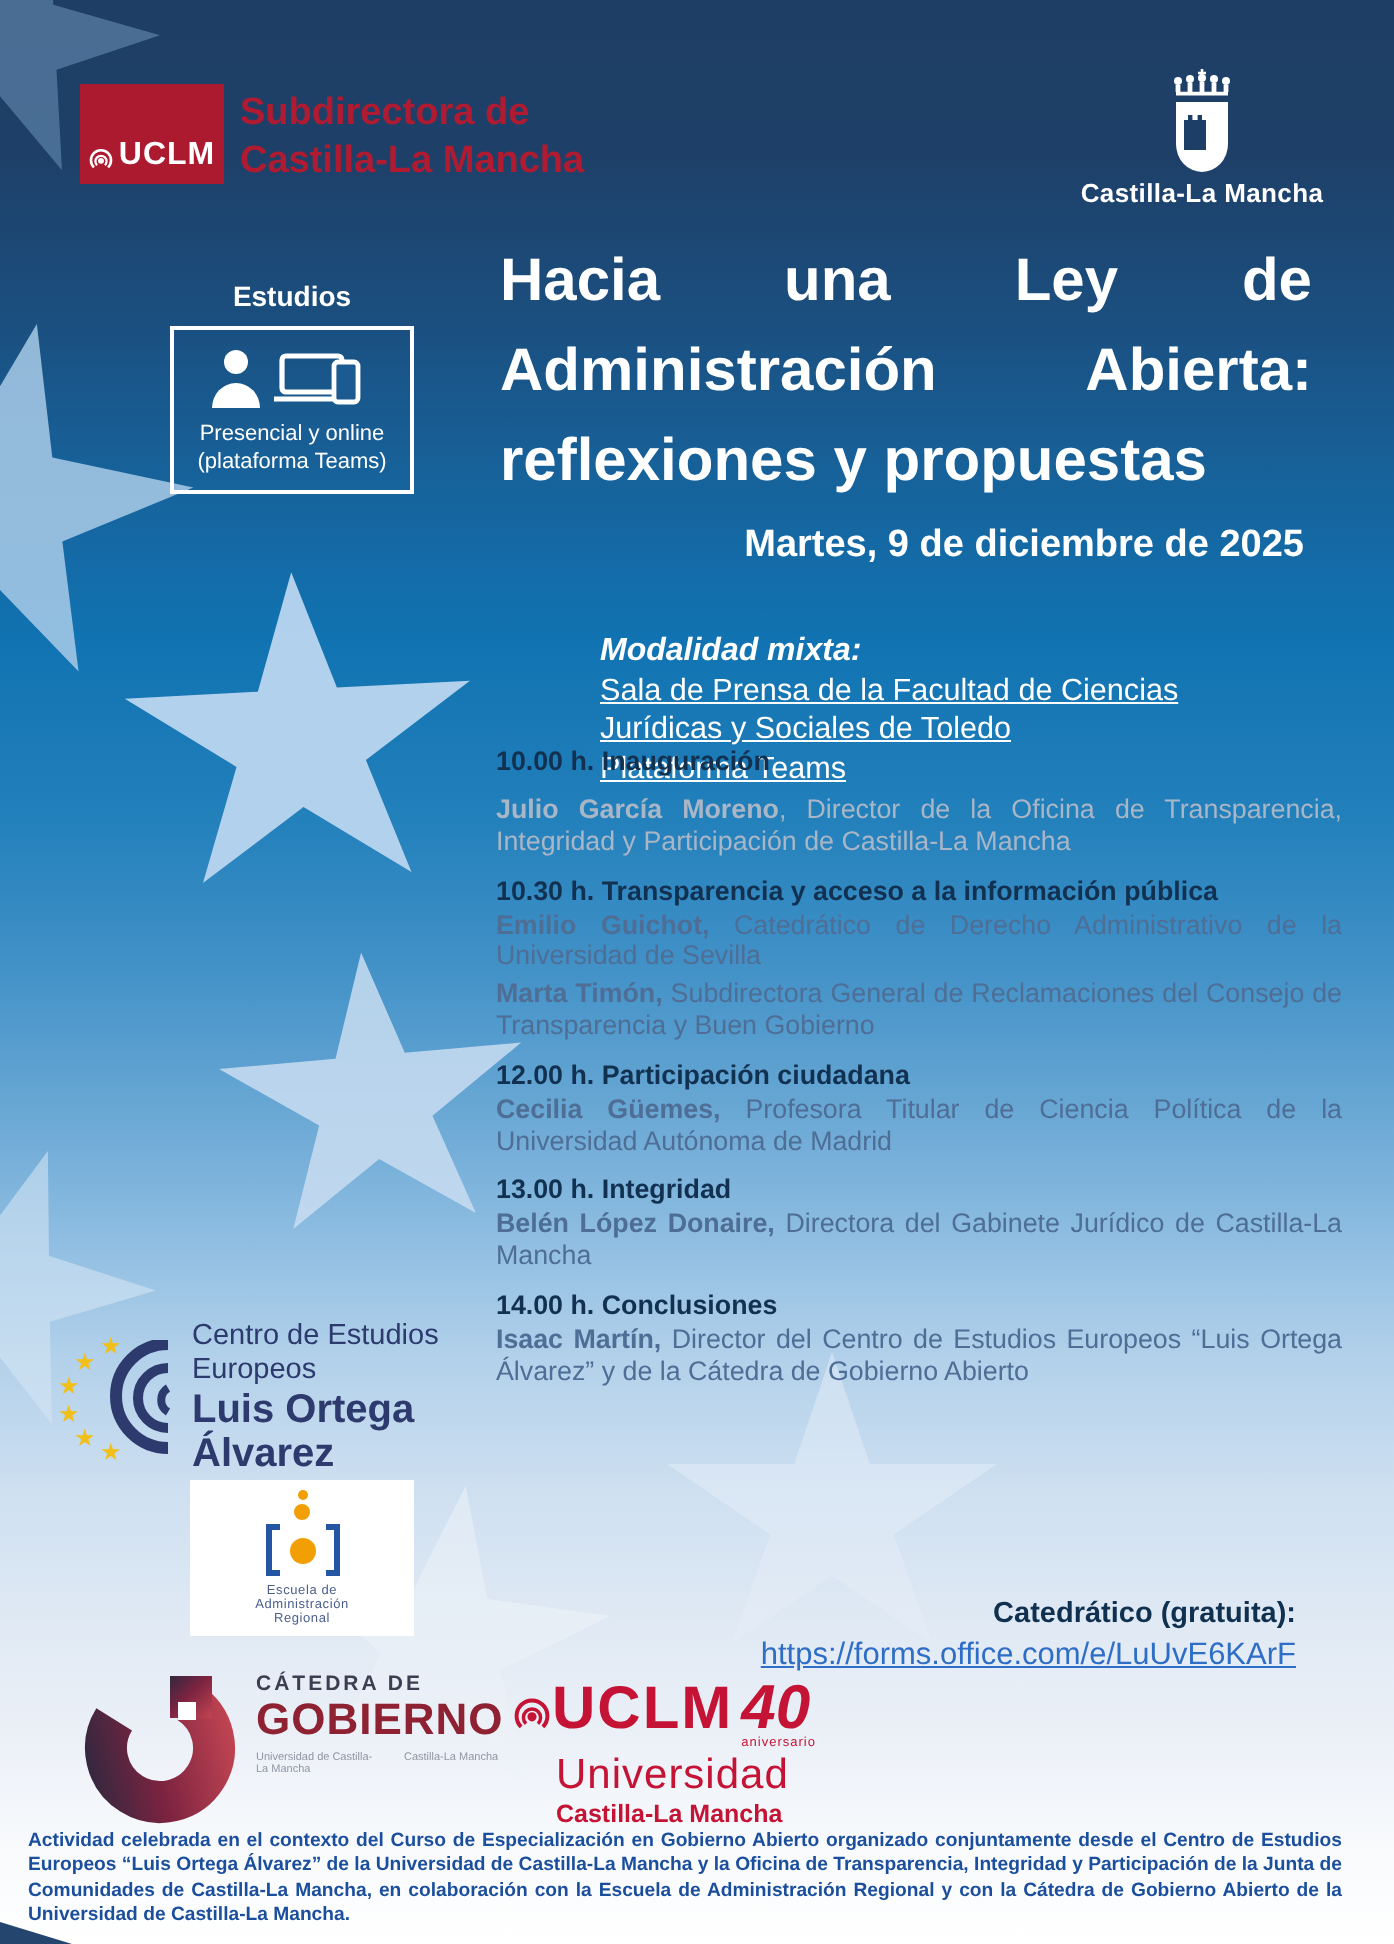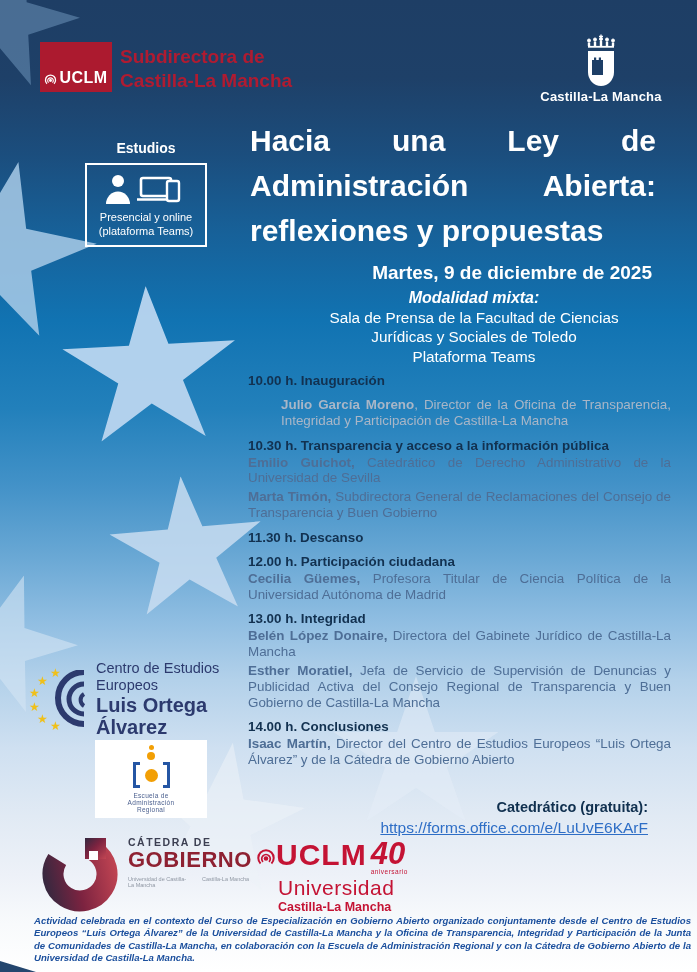--- a/index.html
+++ b/index.html
@@ -42,32 +42,32 @@
   .modality-box .mline{font-size:11px; line-height:13.5px;}
   .modality-box svg{display:block; margin:0 auto 6px;}
 
   
   .title-block{left:250px; top:118px; width:406px; color:#fff;}
   .title-line{font-weight:bold; font-size:30px; line-height:45px; text-align:justify; text-align-last:justify;}
   .title-line.last{text-align-last:left;}
   .event-date{margin-top:9px; font-weight:bold; font-size:19px; text-align:right; padding-right:4px;}
 
   
-  .venue{left:300px; top:288px; width:348px; text-align:center; color:#fff; line-height:19.5px;}
+  .venue{left:300px; top:316px; width:348px; text-align:left; color:#fff; line-height:19.5px;}
   .venue .mode{font-weight:bold; font-style:italic; font-size:16px;}
-  .venue .vline{font-size:15.3px;}
+  .venue .vline{font-size:15.3px;text-decoration:underline;}
 
   
   .program{left:248px; top:373px; width:423px;}
   .session{margin-top:9px;}
   .session:first-child{margin-top:0;}
   .session-title{font-weight:bold; font-size:13.4px; color:#123150; margin:0 0 2px;}
   .speaker{font-size:13.4px; line-height:15.8px; color:#4e6e96; margin:0 0 3px; text-align:justify;}
   .speaker b{font-weight:bold;}
-  .session.muted .speaker{color:#a9b6c7; margin-top:9px;margin-left:33px;}
+  .session.muted .speaker{color:#a9b6c7; margin-top:9px;}
 
   
   .registration{left:248px; top:799px; width:400px; text-align:right;}
   .reg-label{font-weight:bold; font-size:14.5px; color:#10304f;}
   .reg-link{display:inline-block; margin-top:4px; font-size:15.5px; color:#2e6ec6; text-decoration:underline;}
 
   
   .cee-logo{left:28px; top:660px; width:220px; display:flex; align-items:center;}
   .cee-mark{position:relative; width:64px; height:66px; flex:none;}
   .cee-mark .eu-star{position:absolute; color:#f0c019; font-size:12px;}
@@ -98,22 +98,22 @@
   .uclm40-row{display:flex; align-items:flex-start;}
   .uclm40-acr{font-size:30px; font-weight:800; line-height:30px; letter-spacing:1px;}
   .uclm40-forty{margin-left:4px; text-align:left;}
   .forty-num{font-size:31px; font-weight:800; font-style:italic; line-height:28px;}
   .forty-sub{font-size:6.5px; letter-spacing:.5px;}
   .uclm40-line1{font-size:21px; font-weight:400; margin:1px 0 0 22px; letter-spacing:.5px;}
   .uclm40-line2{font-size:12.5px; font-weight:bold; margin-left:22px;}
   .uclm40-row svg{margin-top:7px;}
 
   
-  .footer-note{left:34px; top:915px; width:657px; font-size:9.6px; line-height:12.4px;
-    font-weight:bold; font-style:italic; color:#1b4f9d; text-align:justify;}
+  .footer-note{left:14px; top:915px; width:657px; font-size:9.6px; line-height:12.4px;
+    font-weight:bold; color:#1b4f9d; text-align:justify;}
 </style>
 </head>
 <body>
 
 <div class="poster">
 
   <div class="star star-1"></div>
   <div class="star star-2"></div>
   <div class="star star-3"></div>
   <div class="star star-4"></div>
@@ -186,30 +186,26 @@
       <div class="session muted">
         <div class="session-title">10.00 h. Inauguración</div>
         <p class="speaker"><b>Julio García Moreno</b>, Director de la Oficina de Transparencia, Integridad y Participación de Castilla-La Mancha</p>
       </div>
       <div class="session">
         <div class="session-title">10.30 h. Transparencia y acceso a la información pública</div>
         <p class="speaker"><b>Emilio Guichot,</b> Catedrático de Derecho Administrativo de la Universidad de Sevilla</p>
         <p class="speaker"><b>Marta Timón,</b> Subdirectora General de Reclamaciones del Consejo de Transparencia y Buen Gobierno</p>
       </div>
       <div class="session">
-        <div class="session-title">11.30 h. Descanso</div>
-      </div>
-      <div class="session">
         <div class="session-title">12.00 h. Participación ciudadana</div>
         <p class="speaker"><b>Cecilia Güemes,</b> Profesora Titular de Ciencia Política de la Universidad Autónoma de Madrid</p>
       </div>
       <div class="session">
         <div class="session-title">13.00 h. Integridad</div>
         <p class="speaker"><b>Belén López Donaire,</b> Directora del Gabinete Jurídico de Castilla-La Mancha</p>
-        <p class="speaker"><b>Esther Moratiel,</b> Jefa de Servicio de Supervisión de Denuncias y Publicidad Activa del Consejo Regional de Transparencia y Buen Gobierno de Castilla-La Mancha</p>
       </div>
       <div class="session">
         <div class="session-title">14.00 h. Conclusiones</div>
         <p class="speaker"><b>Isaac Martín,</b> Director del Centro de Estudios Europeos “Luis Ortega Álvarez” y de la Cátedra de Gobierno Abierto</p>
       </div>
     </div>
 
   <div class="layer registration">
     <div class="reg-label">Catedrático (gratuita):</div>
     <a class="reg-link" href="#">https://forms.office.com/e/LuUvE6KArF</a>

